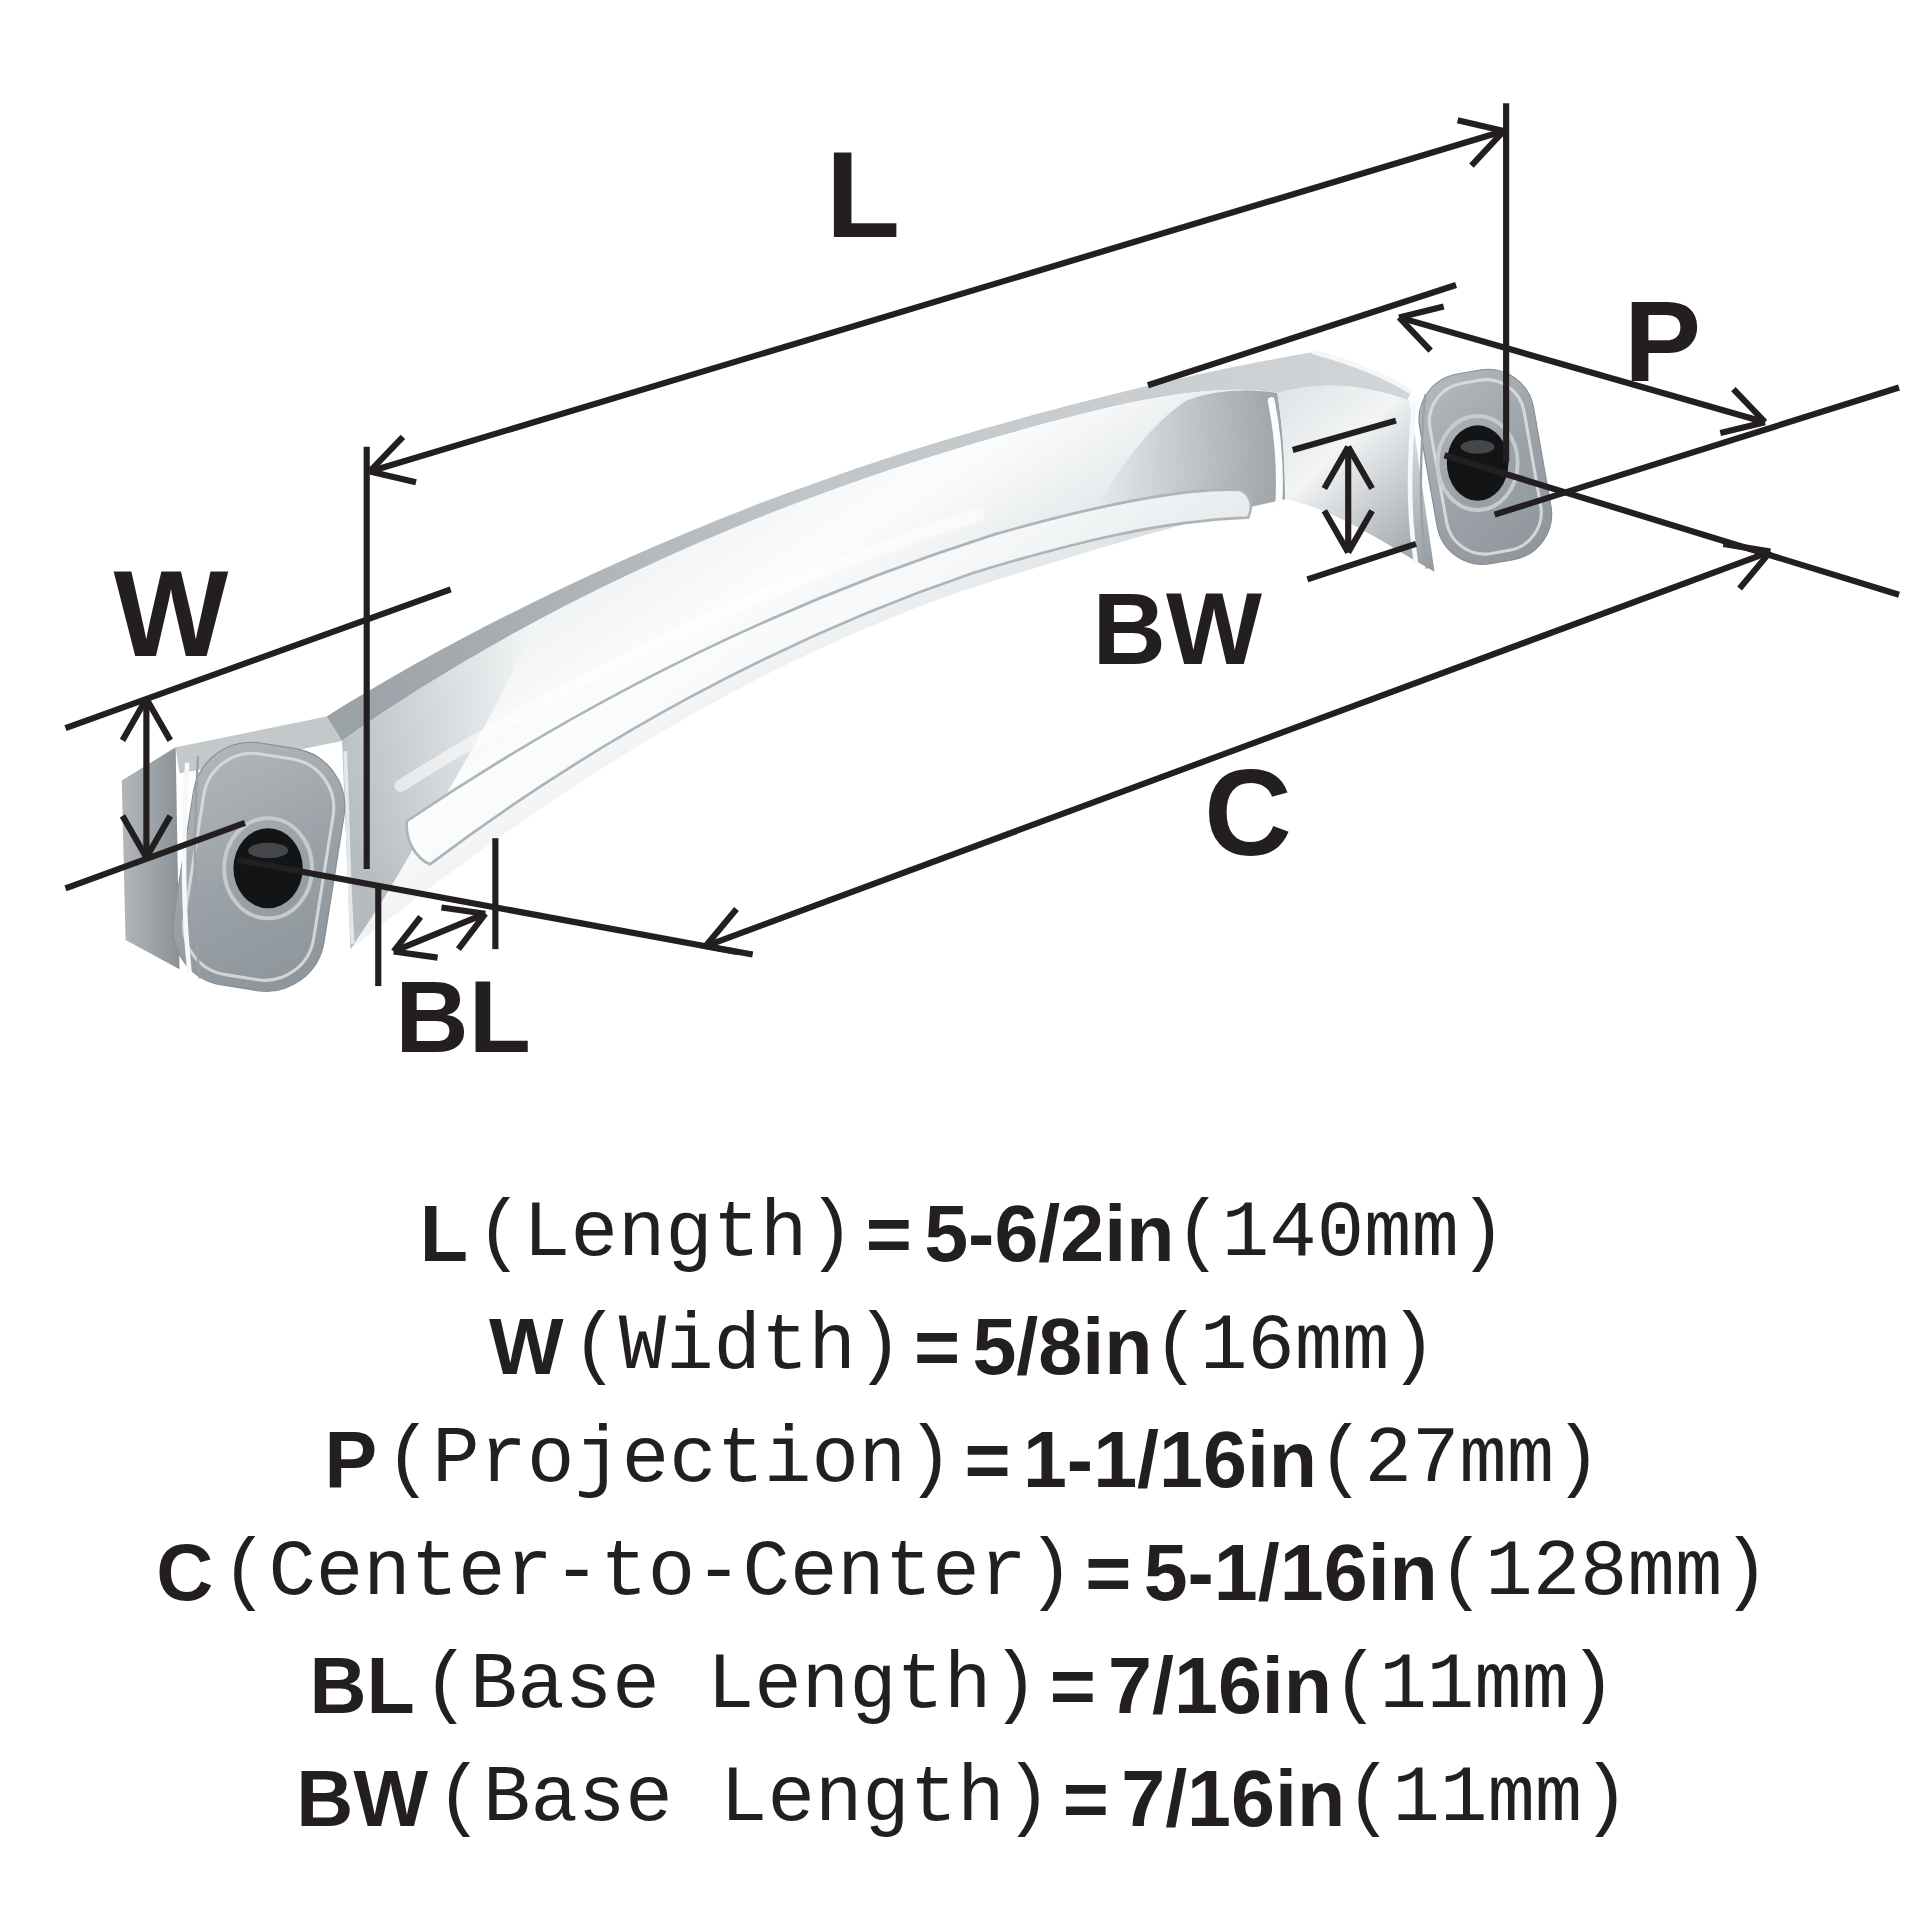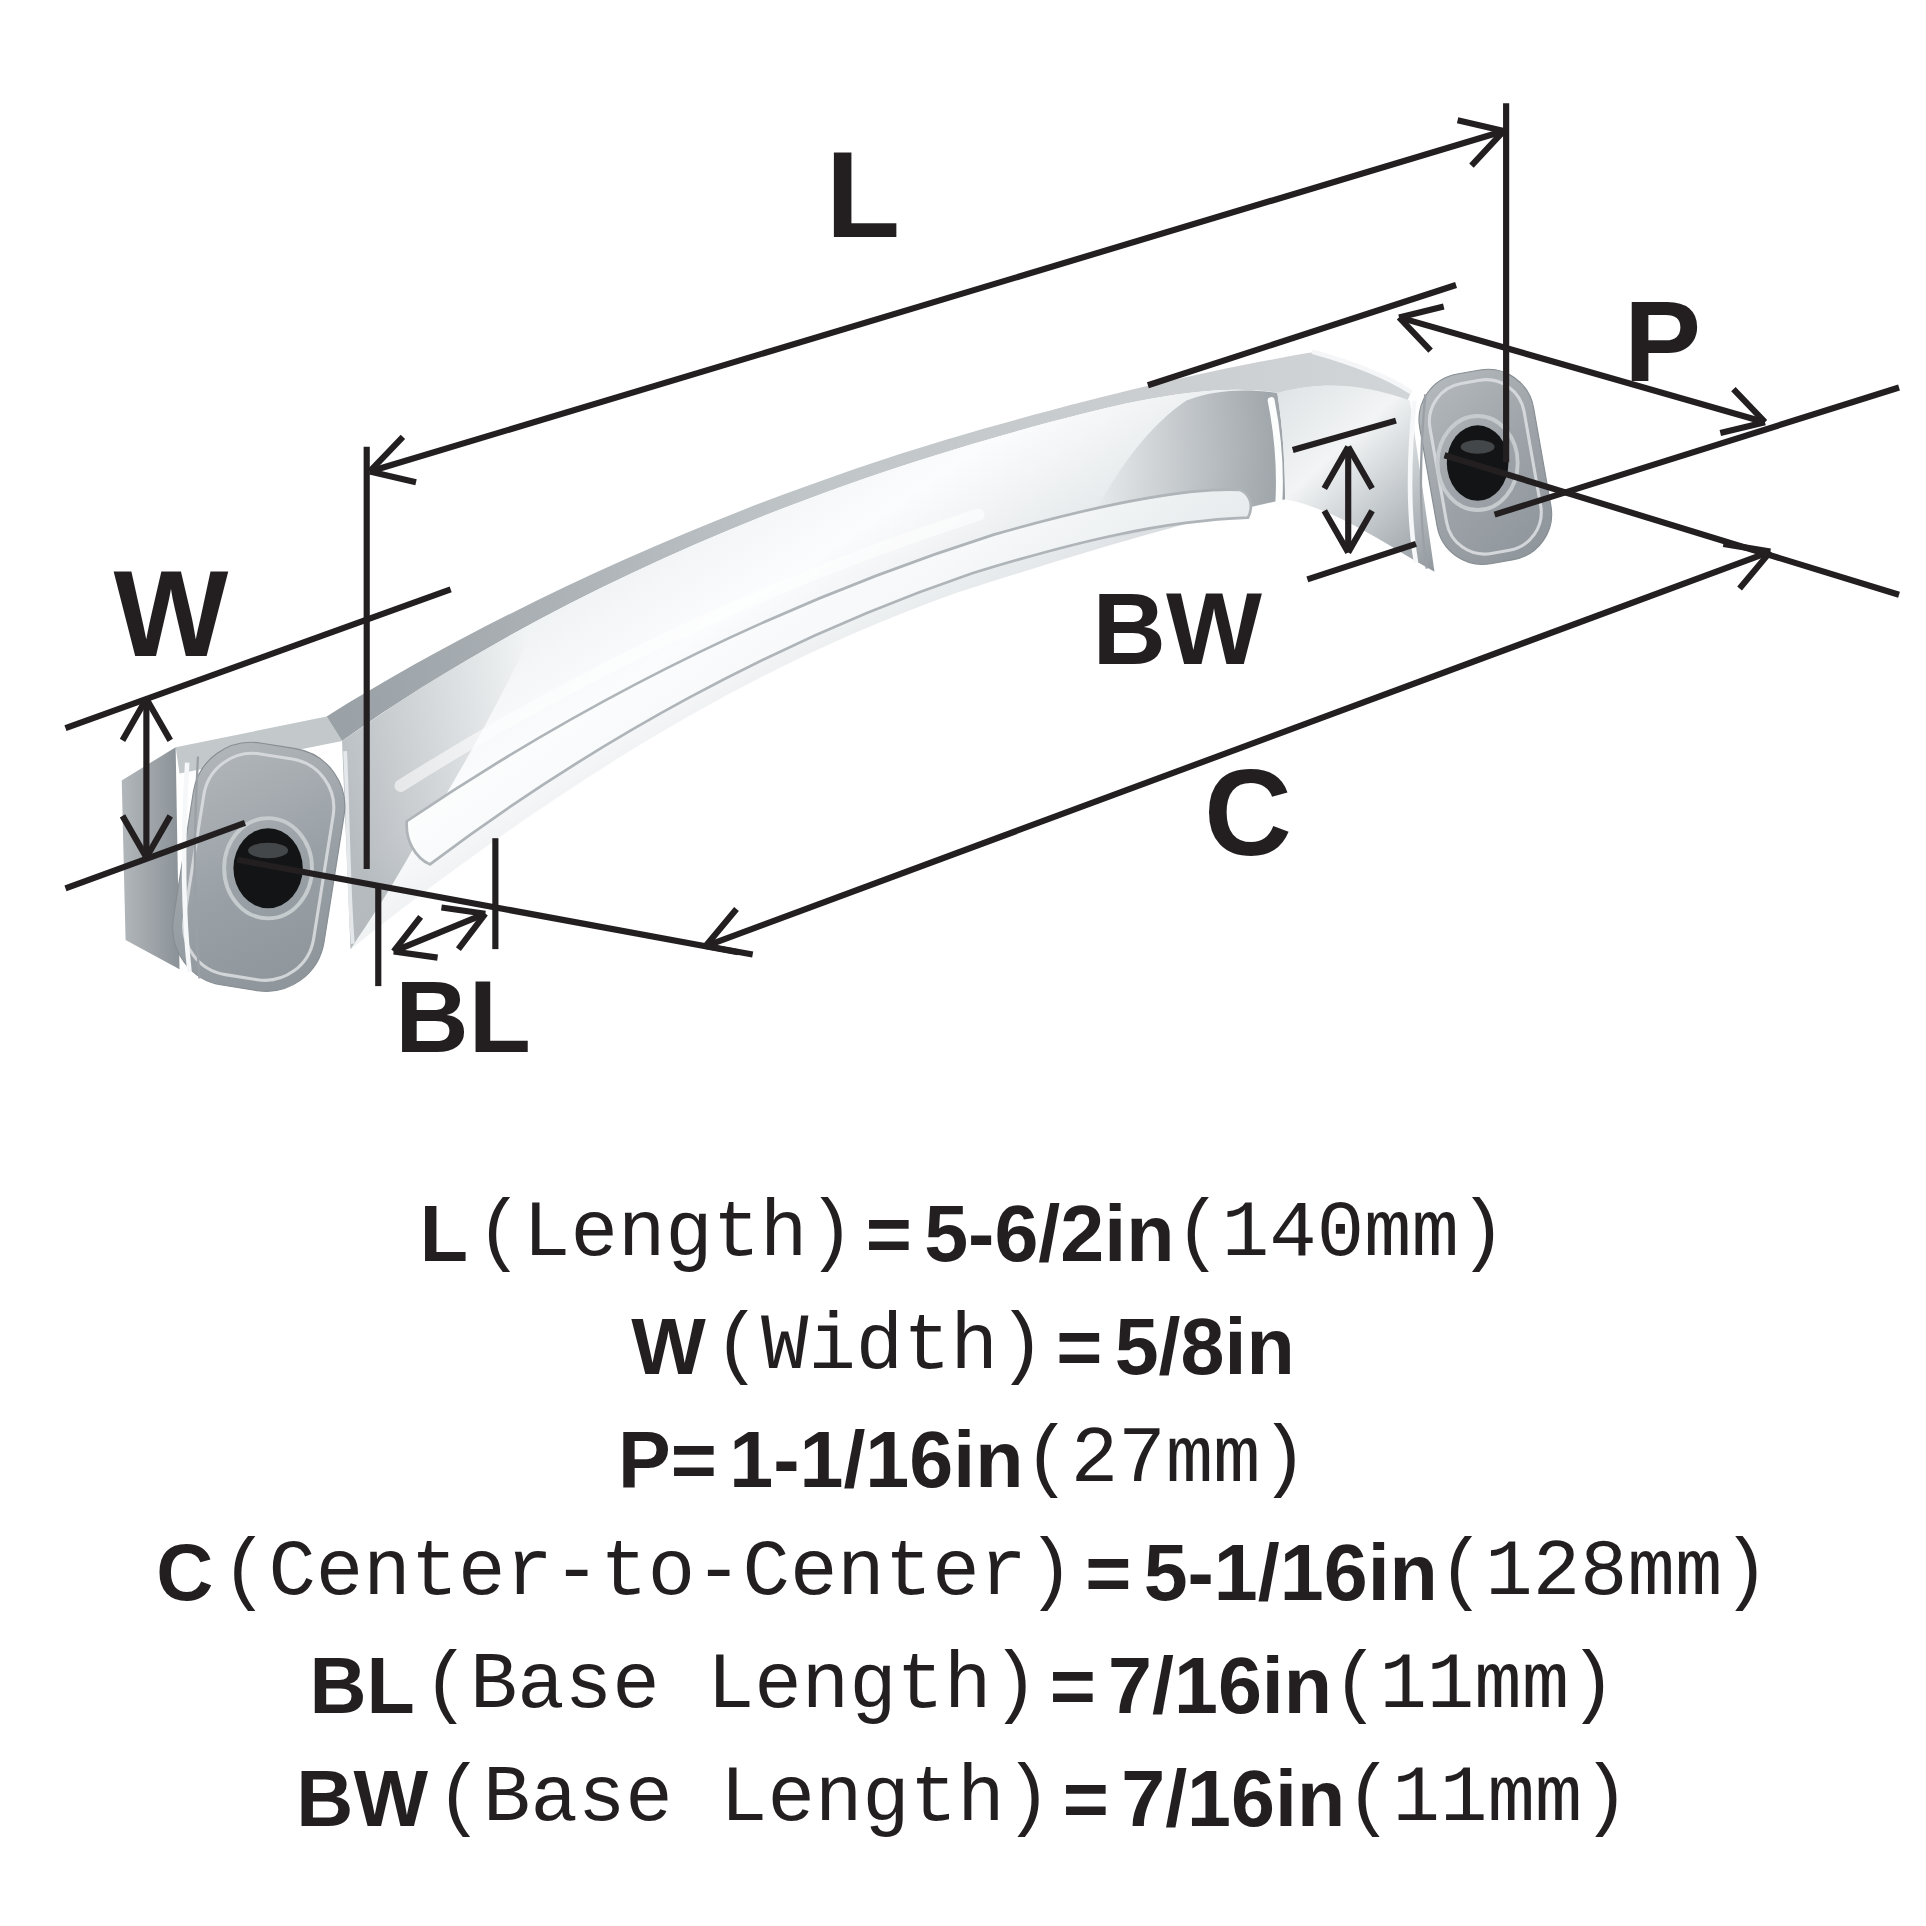--- a/index.html
+++ b/index.html
@@ -186,23 +186,25 @@
       <span class="r name">(Length)</span>
       <span class="b eq">=</span>
       <span class="b">5-6/2in</span>
       <span class="r">(140mm)</span>
     </div>
     <div class="spec-line">
       <span class="b">W</span>
       <span class="r name">(Width)</span>
       <span class="b eq">=</span>
       <span class="b">5/8in</span>
+      <span class="r">(16mm)</span>
     </div>
     <div class="spec-line">
       <span class="b">P</span>
+      <span class="r name">(Projection)</span>
       <span class="b eq">=</span>
       <span class="b">1-1/16in</span>
       <span class="r">(27mm)</span>
     </div>
     <div class="spec-line">
       <span class="b">C</span>
       <span class="r name">(Center-to-Center)</span>
       <span class="b eq">=</span>
       <span class="b">5-1/16in</span>
       <span class="r">(128mm)</span>

